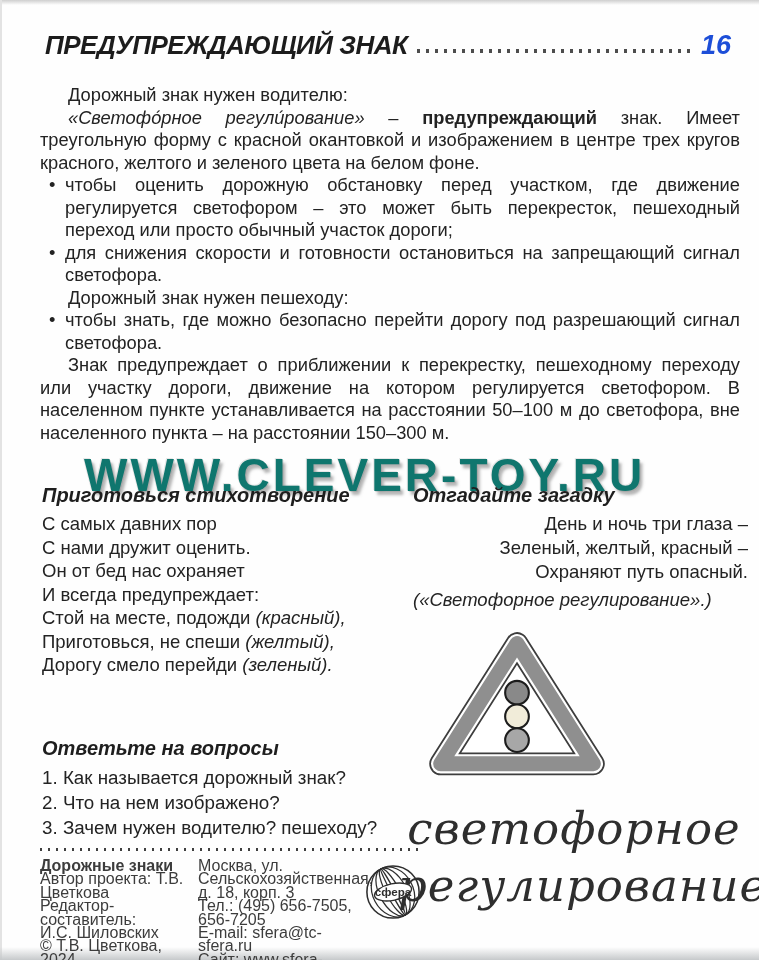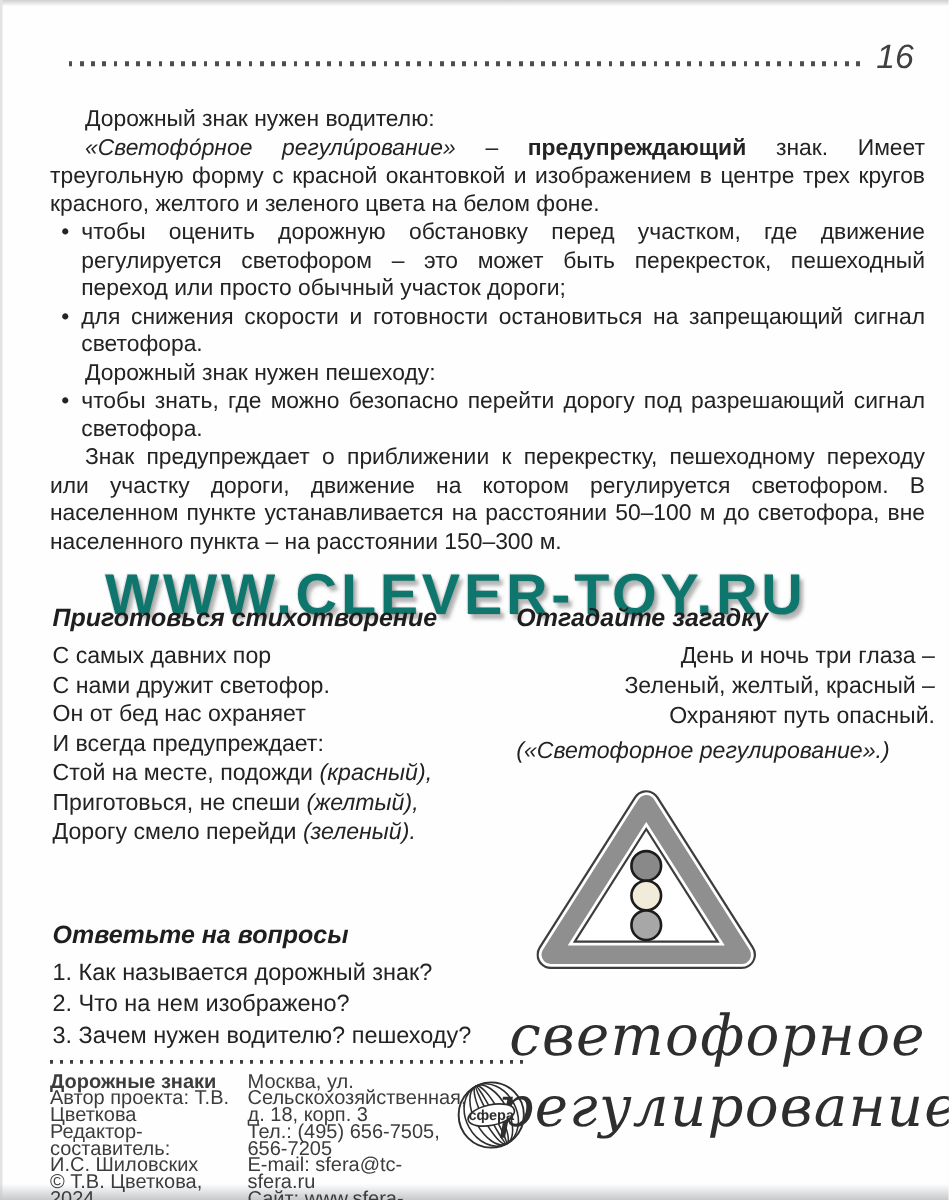--- a/index.html
+++ b/index.html
@@ -19,21 +19,21 @@
   .edge-left{position:absolute;top:0;bottom:0;left:0;width:2px;background:#e3e3e3;}
 
   
   .hdr{position:absolute;top:30px;left:45px;right:28px;
     display:flex;align-items:flex-end;}
   .hdr h1{
     margin:0;font-size:26px;line-height:30px;font-weight:bold;font-style:italic;
     letter-spacing:-0.5px;color:#1c1c1c;white-space:nowrap;}
   .hdr .leader{flex:1;height:4px;margin:0 8px 7px 10px;
     background-image:repeating-linear-gradient(90deg,#4d4d4d 0 3px,transparent 3px 9px);}
-  .hdr .pagenum{font-size:27px;line-height:30px;font-weight:normal;font-style:italic;color:#404040;}
+  .hdr .pagenum{font-size:27px;line-height:30px;font-weight:bold;font-style:italic;color:#1d4ed8;}
 
   
   .bodytext{position:absolute;top:84px;left:40px;width:700px;
     font-size:18.3px;line-height:22.5px;}
   .bodytext p{margin:0;text-align:justify;}
   .indent{text-indent:28px;}
   .bodytext ul{margin:0;padding:0 0 0 25px;list-style:none;}
   .bodytext li{position:relative;text-align:justify;}
   .bodytext li::before{content:"•";position:absolute;left:-16px;top:0;}
   .bodytext i{font-style:italic;}
@@ -87,20 +87,21 @@
   .footer .logo{flex:0 0 auto;margin-top:4px;}
 </style>
 </head>
 <body>
 
 <div class="page">
   <div class="edge-top"></div>
   <div class="edge-left"></div>
 
   <div class="hdr">
+    <h1>ПРЕДУПРЕЖДАЮЩИЙ ЗНАК</h1>
     <div class="leader"></div>
     <div class="pagenum">16</div>
   </div>
 
   <div class="bodytext">
     <p class="indent">Дорожный знак нужен водителю:</p>
     <p class="indent"><i>«Светофо́рное регули́рование»</i><span> – </span><b>предупреждающий</b><span> знак. Имеет треугольную форму с красной окантовкой и изображением в центре трех кругов красного, желтого и зеленого цвета на белом фоне.</span></p>
     <ul>
       <li>чтобы оценить дорожную обстановку перед участком, где движение регулируется светофором – это может быть перекресток, пешеходный переход или просто обычный участок дороги;</li>
       <li>для снижения скорости и готовности остановиться на запрещающий сигнал светофора.</li>
@@ -110,21 +111,21 @@
       <li>чтобы знать, где можно безопасно перейти дорогу под разрешающий сигнал светофора.</li>
     </ul>
     <p class="indent">Знак предупреждает о приближении к перекрестку, пешеходному переходу или участку дороги, движение на котором регулируется светофором. В населенном пункте устанавливается на расстоянии 50–100 м до светофора, вне населенного пункта – на расстоянии 150–300 м.</p>
   </div>
 
   <div class="watermark">WWW.CLEVER-TOY.RU</div>
 
   <div class="poem">
     <h2 class="sec-h">Приготовься стихотворение</h2>
     <div class="ln"><span>С самых давних пор</span><i></i></div>
-    <div class="ln"><span>С нами дружит светофор.</span><i></i></div>
+    <div class="ln"><span>С нами дружит оценить.</span><i></i></div>
     <div class="ln"><span>Он от бед нас охраняет</span><i></i></div>
     <div class="ln"><span>И всегда предупреждает:</span><i></i></div>
     <div class="ln"><span>Стой на месте, подожди </span><i>(красный),</i></div>
     <div class="ln"><span>Приготовься, не спеши </span><i>(желтый),</i></div>
     <div class="ln"><span>Дорогу смело перейди </span><i>(зеленый).</i></div>
   </div>
 
   <div class="riddle">
     <h2 class="sec-h">Отгадайте загадку</h2>
     <div class="ln">День и ночь три глаза –</div>

